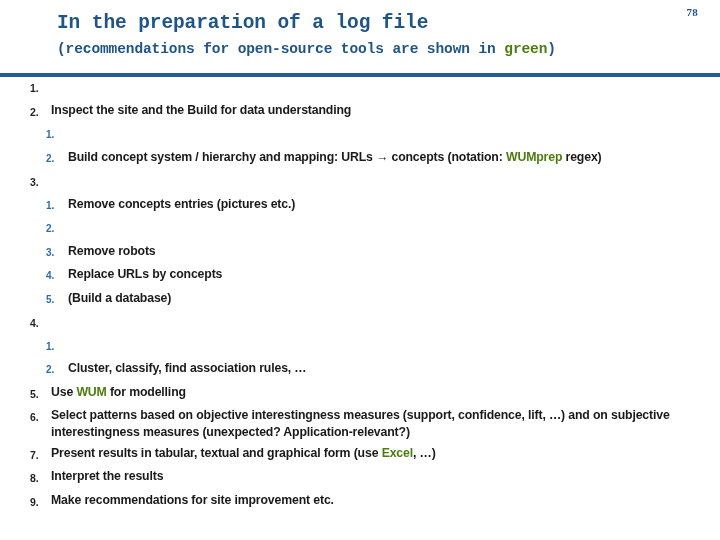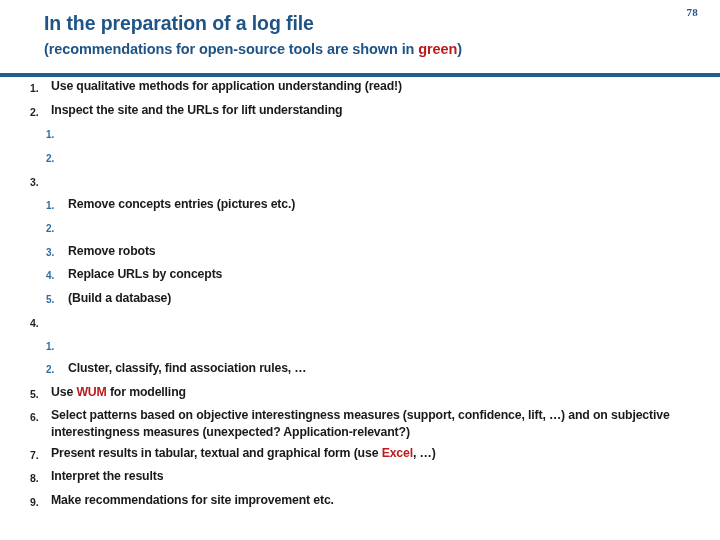--- a/index.html
+++ b/index.html
@@ -24,41 +24,42 @@
     position: absolute;
     right: 22px;
     top: 6px;
     font-size: 11px;
     font-weight: bold;
     color: #1f5486;
     letter-spacing: 0.2px;
     font-family: Liberation Serif, serif;
   }
   .title-block {
-    padding-left: 44px;
+    padding-left: 57px;
     padding-top: 13px;
+    font-family: Liberation Mono, monospace;
   }
   .slide-title {
     font-size: 19.5px;
     font-weight: bold;
     color: #1f5486;
     line-height: 1.05;
     letter-spacing: -0.1px;
     white-space: nowrap;
   }
   .slide-subtitle {
     font-size: 14.5px;
     font-weight: bold;
     color: #1f5486;
     margin-top: 8px;
     letter-spacing: -0.1px;
     white-space: nowrap;
   }
   .green {
-    color: #b91c1c;
+    color: #4d7c0f;
   }
   .divider-rule {
     position: absolute;
     left: 0;
     top: 73px;
     width: 720px;
     height: 4px;
     background: #245d92;
   }
 
@@ -128,31 +129,31 @@
     <div class="slide-subtitle">
       <span>(recommendations for open-source tools are shown in </span><span class="green">green</span><span>)</span>
     </div>
   </div>
   <div class="divider-rule"></div>
 </div>
 
 <div class="slide-body" id="slide-body">
     <div class="lvl1-item">
       <div class="lvl1-num">1.</div>
-      <div class="lvl1-text"><span>Use qualitative methods for application understanding (read!)</span></div>
     </div>
     <div class="lvl1-item">
       <div class="lvl1-num">2.</div>
-      <div class="lvl1-text"><span>Inspect the site and the URLs for lift understanding</span></div>
+      <div class="lvl1-text"><span>Inspect the site and the Build for data understanding</span></div>
     </div>
     <div class="lvl2-item">
       <div class="lvl2-num">1.</div>
     </div>
     <div class="lvl2-item">
       <div class="lvl2-num">2.</div>
+      <div class="lvl2-text"><span>Build concept system / hierarchy and mapping: URLs → concepts (notation: </span><span class="green">WUMprep</span><span> regex)</span></div>
     </div>
     <div class="lvl1-item">
       <div class="lvl1-num">3.</div>
     </div>
     <div class="lvl2-item">
       <div class="lvl2-num">1.</div>
       <div class="lvl2-text"><span>Remove concepts entries (pictures etc.)</span></div>
     </div>
     <div class="lvl2-item">
       <div class="lvl2-num">2.</div>

